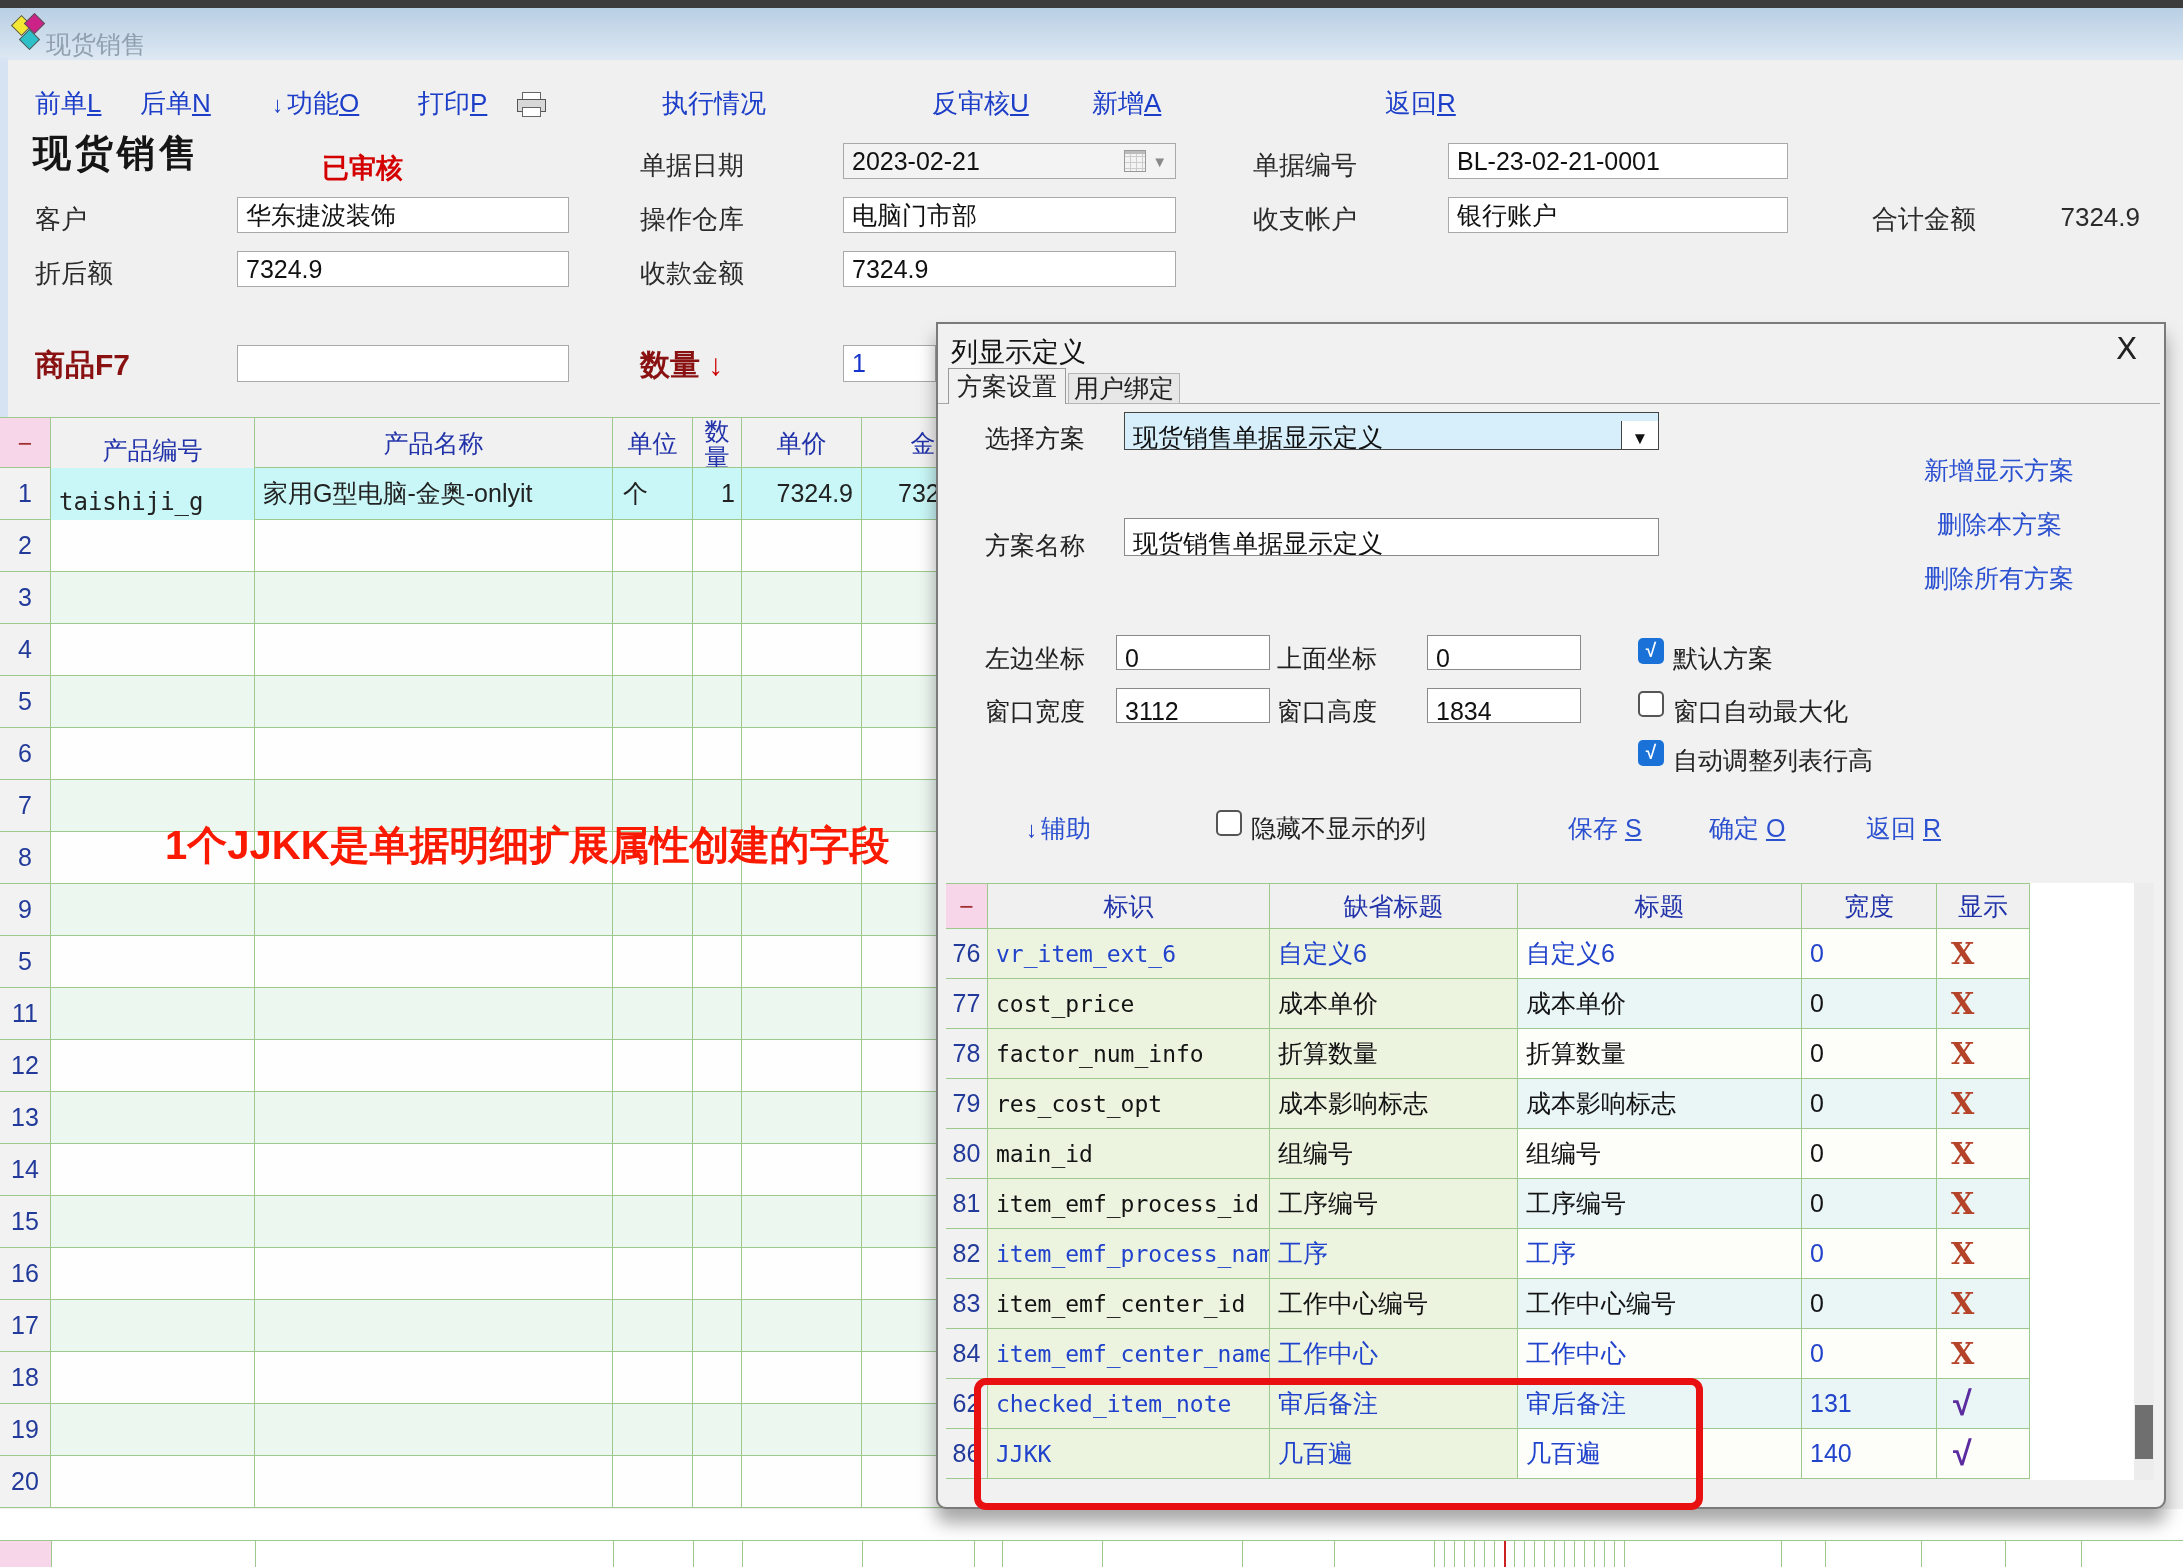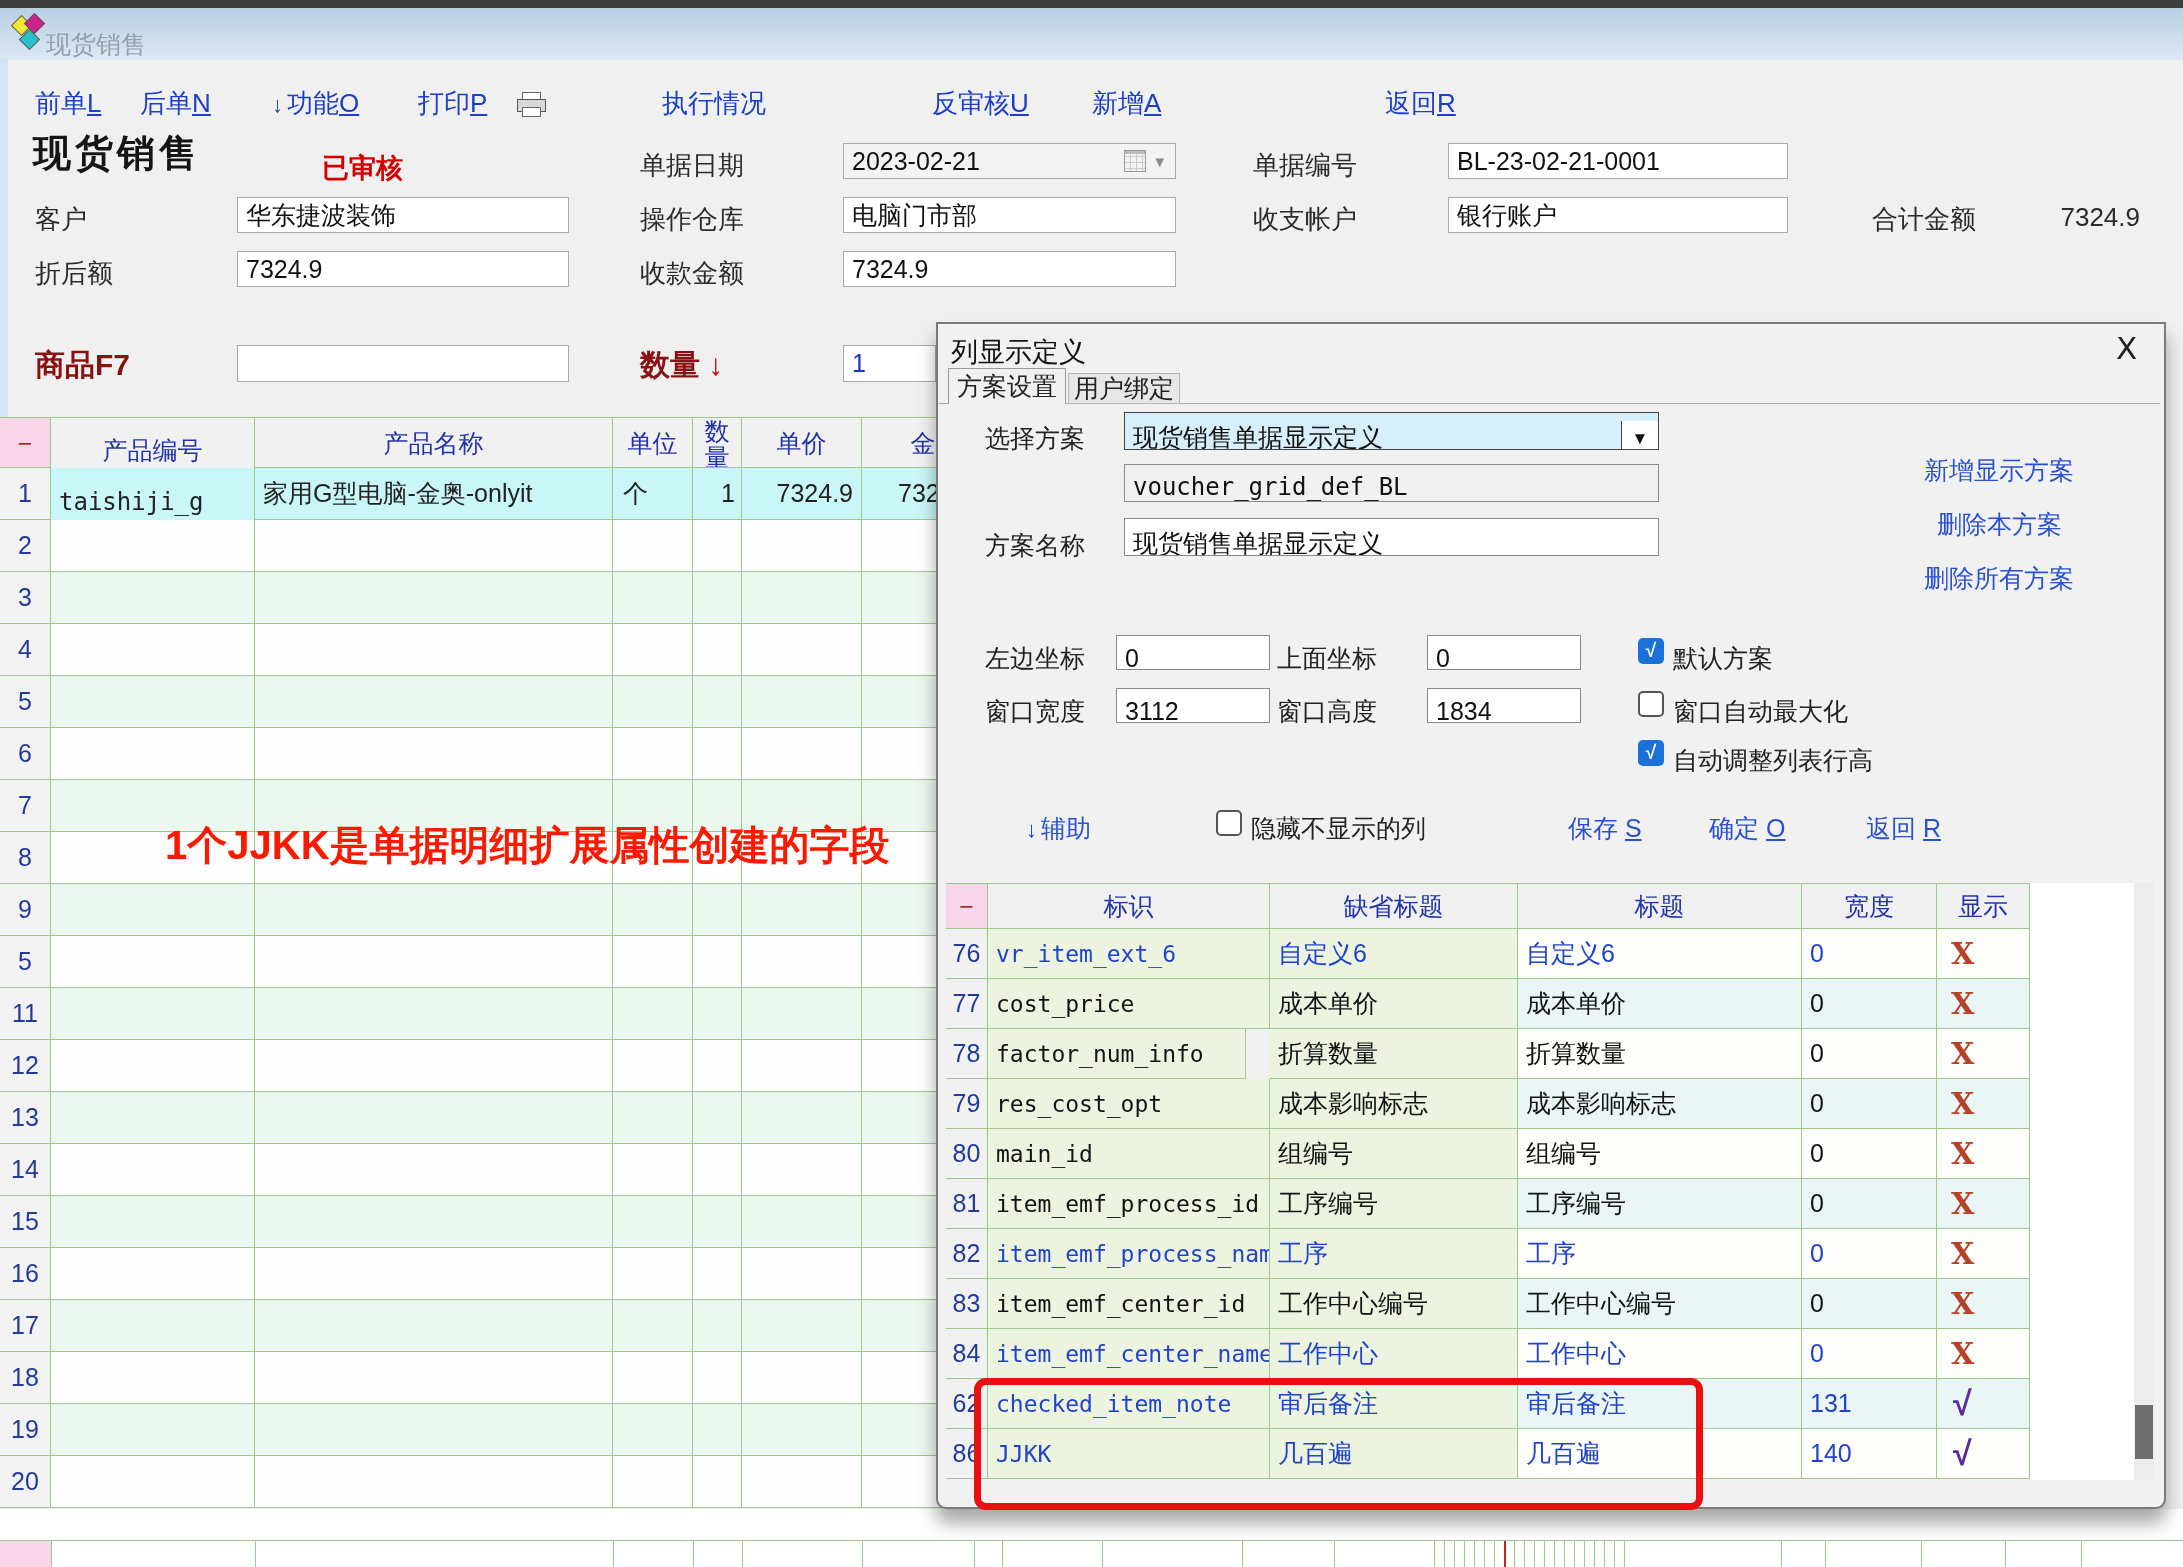--- a/index.html
+++ b/index.html
@@ -330,21 +330,20 @@
 
     <div class="rel" id="tabline"></div>
     <div class="tab" style="left:10px;top:44px;width:118px;height:36px;background:#f1f1f1;border:1px solid #9a9a9a;border-bottom:none;z-index:2;">方案设置</div>
     <div class="tab" style="left:130px;top:49px;width:112px;height:31px;background:#e7e7e7;border:1px solid #b5b5b5;">用户绑定</div>
 
     <div class="dlbl" style="left:47px;top:98px;">选择方案</div>
     <div class="dfield" style="left:186px;top:88px;width:535px;height:38px;background:#d7eefb;border-color:#444;padding-right:0;">
       <span style="flex:1;">现货销售单据显示定义</span>
       <span style="width:36px;height:36px;background:#fff;border-left:1px solid #444;display:flex;align-items:center;justify-content:center;font-size:17px;color:#111;">▼</span>
     </div>
-    <div class="dfield mono" style="left:186px;top:140px;width:535px;height:38px;background:#f1f1f1;font-size:24px;">voucher_grid_def_BL</div>
 
     <div class="dlink" style="left:986px;top:130px;">新增显示方案</div>
     <div class="dlink" style="left:999px;top:184px;">删除本方案</div>
     <div class="dlink" style="left:986px;top:238px;">删除所有方案</div>
 
     <div class="dlbl" style="left:47px;top:205px;">方案名称</div>
     <div class="dfield" style="left:186px;top:194px;width:535px;height:38px;">现货销售单据显示定义</div>
 
     <div class="dlbl" style="left:47px;top:318px;">左边坐标</div>
     <div class="dfield" style="left:178px;top:311px;width:154px;height:35px;">0</div>
@@ -395,21 +394,21 @@
         </div>
         <div class="tcell" style="left: 8px; top: 655px; width: 42px; height: 50px; background: rgb(241, 241, 241); color: rgb(34, 58, 154); justify-content: center; position: absolute;">77</div>
         <div class="tcell mono" style="left: 50px; top: 655px; width: 282px; height: 50px; background: rgb(236, 244, 224); color: rgb(19, 19, 19); padding: 0px 8px; font-size: 23px; position: absolute;">cost_price</div>
         <div class="tcell" style="left: 332px; top: 655px; width: 248px; height: 50px; background: rgb(236, 244, 224); color: rgb(19, 19, 19); padding: 0px 8px; position: absolute;">成本单价</div>
         <div class="tcell" style="left: 580px; top: 655px; width: 284px; height: 50px; background: rgb(234, 246, 245); color: rgb(19, 19, 19); padding: 0px 8px; position: absolute;">成本单价</div>
         <div class="tcell" style="left: 864px; top: 655px; width: 135px; height: 50px; background: rgb(234, 246, 245); color: rgb(19, 19, 19); padding: 0px 8px; position: absolute;">0</div>
         <div class="tcell" style="left: 999px; top: 655px; width: 93px; height: 50px; background: rgb(234, 246, 245); justify-content: flex-start; padding: 0px 0px 0px 14px; position: absolute;">
           <span style="color: rgb(181, 67, 42); font-size: 30px; font-weight: bold; font-family: &quot;DejaVu Serif&quot;, serif;">X</span>
         </div>
         <div class="tcell" style="left: 8px; top: 705px; width: 42px; height: 50px; background: rgb(241, 241, 241); color: rgb(34, 58, 154); justify-content: center; position: absolute;">78</div>
-        <div class="tcell mono" style="left: 50px; top: 705px; width: 258px; height: 50px; background: rgb(236, 244, 224); color: rgb(19, 19, 19); padding: 0px 8px; font-size: 23px; position: absolute;">factor_num_info</div>
+        <div class="tcell mono" style="left: 50px; top: 705px; width: 282px; height: 50px; background: rgb(236, 244, 224); color: rgb(19, 19, 19); padding: 0px 8px; font-size: 23px; position: absolute;">factor_num_info</div>
         <div class="tcell" style="left: 332px; top: 705px; width: 248px; height: 50px; background: rgb(236, 244, 224); color: rgb(19, 19, 19); padding: 0px 8px; position: absolute;">折算数量</div>
         <div class="tcell" style="left: 580px; top: 705px; width: 284px; height: 50px; background: rgb(253, 253, 250); color: rgb(19, 19, 19); padding: 0px 8px; position: absolute;">折算数量</div>
         <div class="tcell" style="left: 864px; top: 705px; width: 135px; height: 50px; background: rgb(253, 253, 250); color: rgb(19, 19, 19); padding: 0px 8px; position: absolute;">0</div>
         <div class="tcell" style="left: 999px; top: 705px; width: 93px; height: 50px; background: rgb(253, 253, 250); justify-content: flex-start; padding: 0px 0px 0px 14px; position: absolute;">
           <span style="color: rgb(181, 67, 42); font-size: 30px; font-weight: bold; font-family: &quot;DejaVu Serif&quot;, serif;">X</span>
         </div>
         <div class="tcell" style="left: 8px; top: 755px; width: 42px; height: 50px; background: rgb(241, 241, 241); color: rgb(34, 58, 154); justify-content: center; position: absolute;">79</div>
         <div class="tcell mono" style="left: 50px; top: 755px; width: 282px; height: 50px; background: rgb(236, 244, 224); color: rgb(19, 19, 19); padding: 0px 8px; font-size: 23px; position: absolute;">res_cost_opt</div>
         <div class="tcell" style="left: 332px; top: 755px; width: 248px; height: 50px; background: rgb(236, 244, 224); color: rgb(19, 19, 19); padding: 0px 8px; position: absolute;">成本影响标志</div>
         <div class="tcell" style="left: 580px; top: 755px; width: 284px; height: 50px; background: rgb(234, 246, 245); color: rgb(19, 19, 19); padding: 0px 8px; position: absolute;">成本影响标志</div>

